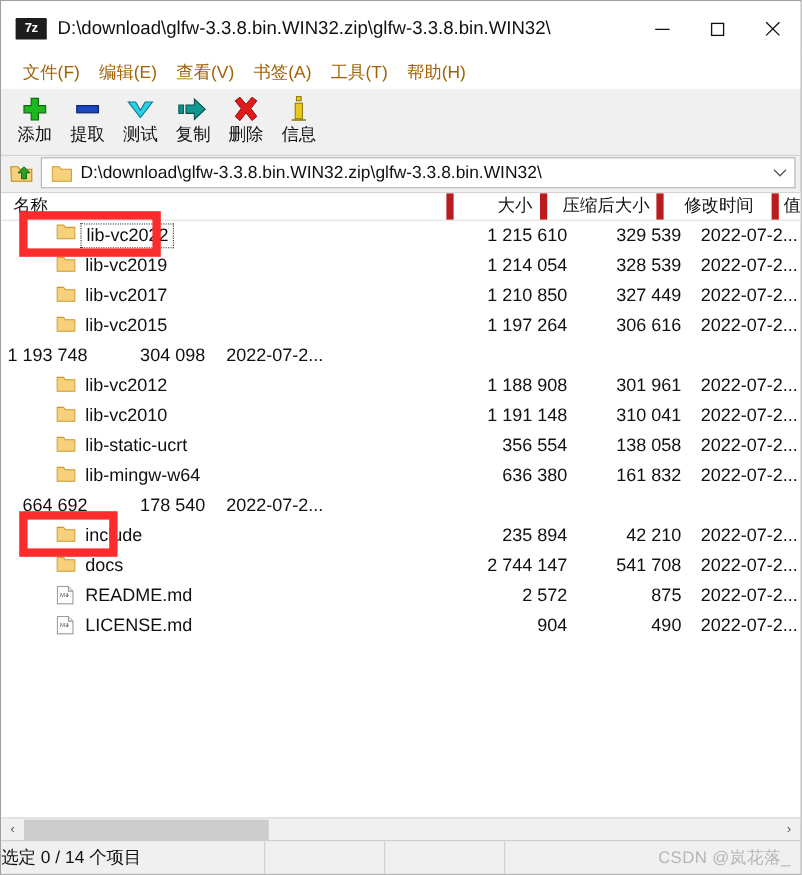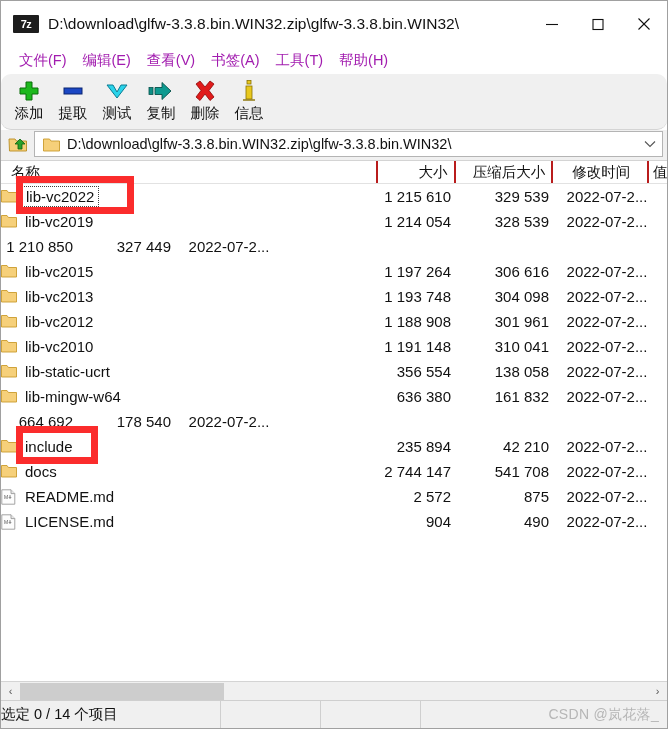--- a/index.html
+++ b/index.html
@@ -56,33 +56,32 @@
   .wc svg { display: block; }
 
   
   .menubar {
     height: 28px;
     display: flex; align-items: center;
     padding-left: 10px;
     background: #ffffff;
     flex: none;
     font-size: 14.5px;
-    color: #a21caf;
+    color: #a16207;
   }
   .menu-item { padding: 2px 8px; white-space: nowrap; }
 
   
   .toolbar {
     height: 55px;
     display: flex; align-items: flex-start;
     background: #f0f0f0;
     border-bottom: 1px solid #d4d4d4;
     padding-left: 6px;
     flex: none;
-    border-radius: 10px;
   }
   .tb-btn {
     width: 44px;
     display: flex; flex-direction: column; align-items: center;
     padding-top: 4px;
   }
   .tb-ico { height: 26px; display: flex; align-items: center; justify-content: center; }
   .tb-label { font-size: 14.5px; color: #111; margin-top: 0px; line-height: 18px; }
 
   
@@ -133,41 +132,43 @@
     display: flex; align-items: center;
     background: #ffffff;
     border-bottom: 1px solid #e2e2e2;
     flex: none;
     font-size: 14.5px;
     color: #111;
   }
   .ch {
     height: 22px; line-height: 22px;
     box-sizing: border-box;
-    border-right: 2px solid #b91c1c;
+    border-right: 6px solid #b91c1c;
     padding: 0 6px;
     overflow: hidden; white-space: nowrap;
   }
   .ch.name  { width: 378px; text-align: left; padding-left: 10px; }
   .ch.size  { width: 78px;  text-align: right; }
   .ch.psize { width: 98px;  text-align: right; }
   .ch.mtime { width: 96px;  text-align: center; padding-left: 8px; }
   .ch.attr  { width: 18px;  text-align: left; padding-left: 4px; border-right: none;}
 
   .rows { flex: 1 1 auto; overflow: hidden; }
   .row {
     height: 25px;
     display: flex; align-items: center;
     font-size: 15px; color: #111;
     white-space: nowrap;
   }
   .c-name {
     width: 378px; box-sizing: border-box;
-    display: flex; align-items: center;
+    display: flex; 
+    padding-left: 10px;
     overflow: hidden;
+    margin-left: 36px;
   }
   .c-size  { width: 78px; box-sizing: border-box; text-align: right; padding-right: 6px; }
   .c-psize { width: 98px; box-sizing: border-box; text-align: right; padding-right: 6px; }
   .c-mtime { width: 96px; box-sizing: border-box; text-align: center; padding-left: 8px; }
 
   .fname { margin-left: 8px; }
   .ficon { width: 16px; height: 16px; flex: none; display: flex; }
 
   
   .focusrect {
@@ -381,46 +382,46 @@
                 <path d="M0.5 1.5 h5.5 l1.4 2 h8.1 v9.5 h-15 z" fill="#f6d07a" stroke="#c99b2c" stroke-width="0.9"></path>
               </svg>
             </span>
             <span class="fname">lib-vc2019</span>
           </div>
           <div class="c-size">1 214 054</div>
           <div class="c-psize">328 539</div>
           <div class="c-mtime">2022-07-2...</div>
         </div>
         <div class="row">
+          <div class="c-name">
+            <span class="ficon">
+              <svg width="16" height="14" viewBox="0 0 16 14">
+                <path d="M0.5 1.5 h5.5 l1.4 2 h8.1 v9.5 h-15 z" fill="#f6d07a" stroke="#c99b2c" stroke-width="0.9"></path>
+              </svg>
+            </span>
+            <span class="fname">lib-vc2017</span>
+          </div>
           <div class="c-size">1 210 850</div>
           <div class="c-psize">327 449</div>
           <div class="c-mtime">2022-07-2...</div>
         </div>
         <div class="row">
           <div class="c-name">
             <span class="ficon">
               <svg width="16" height="14" viewBox="0 0 16 14">
                 <path d="M0.5 1.5 h5.5 l1.4 2 h8.1 v9.5 h-15 z" fill="#f6d07a" stroke="#c99b2c" stroke-width="0.9"></path>
               </svg>
             </span>
             <span class="fname">lib-vc2015</span>
           </div>
           <div class="c-size">1 197 264</div>
           <div class="c-psize">306 616</div>
           <div class="c-mtime">2022-07-2...</div>
         </div>
         <div class="row">
-          <div class="c-name">
-            <span class="ficon">
-              <svg width="16" height="14" viewBox="0 0 16 14">
-                <path d="M0.5 1.5 h5.5 l1.4 2 h8.1 v9.5 h-15 z" fill="#f6d07a" stroke="#c99b2c" stroke-width="0.9"></path>
-              </svg>
-            </span>
-            <span class="fname">lib-vc2013</span>
-          </div>
           <div class="c-size">1 193 748</div>
           <div class="c-psize">304 098</div>
           <div class="c-mtime">2022-07-2...</div>
         </div>
         <div class="row">
           <div class="c-name">
             <span class="ficon">
               <svg width="16" height="14" viewBox="0 0 16 14">
                 <path d="M0.5 1.5 h5.5 l1.4 2 h8.1 v9.5 h-15 z" fill="#f6d07a" stroke="#c99b2c" stroke-width="0.9"></path>
               </svg>

